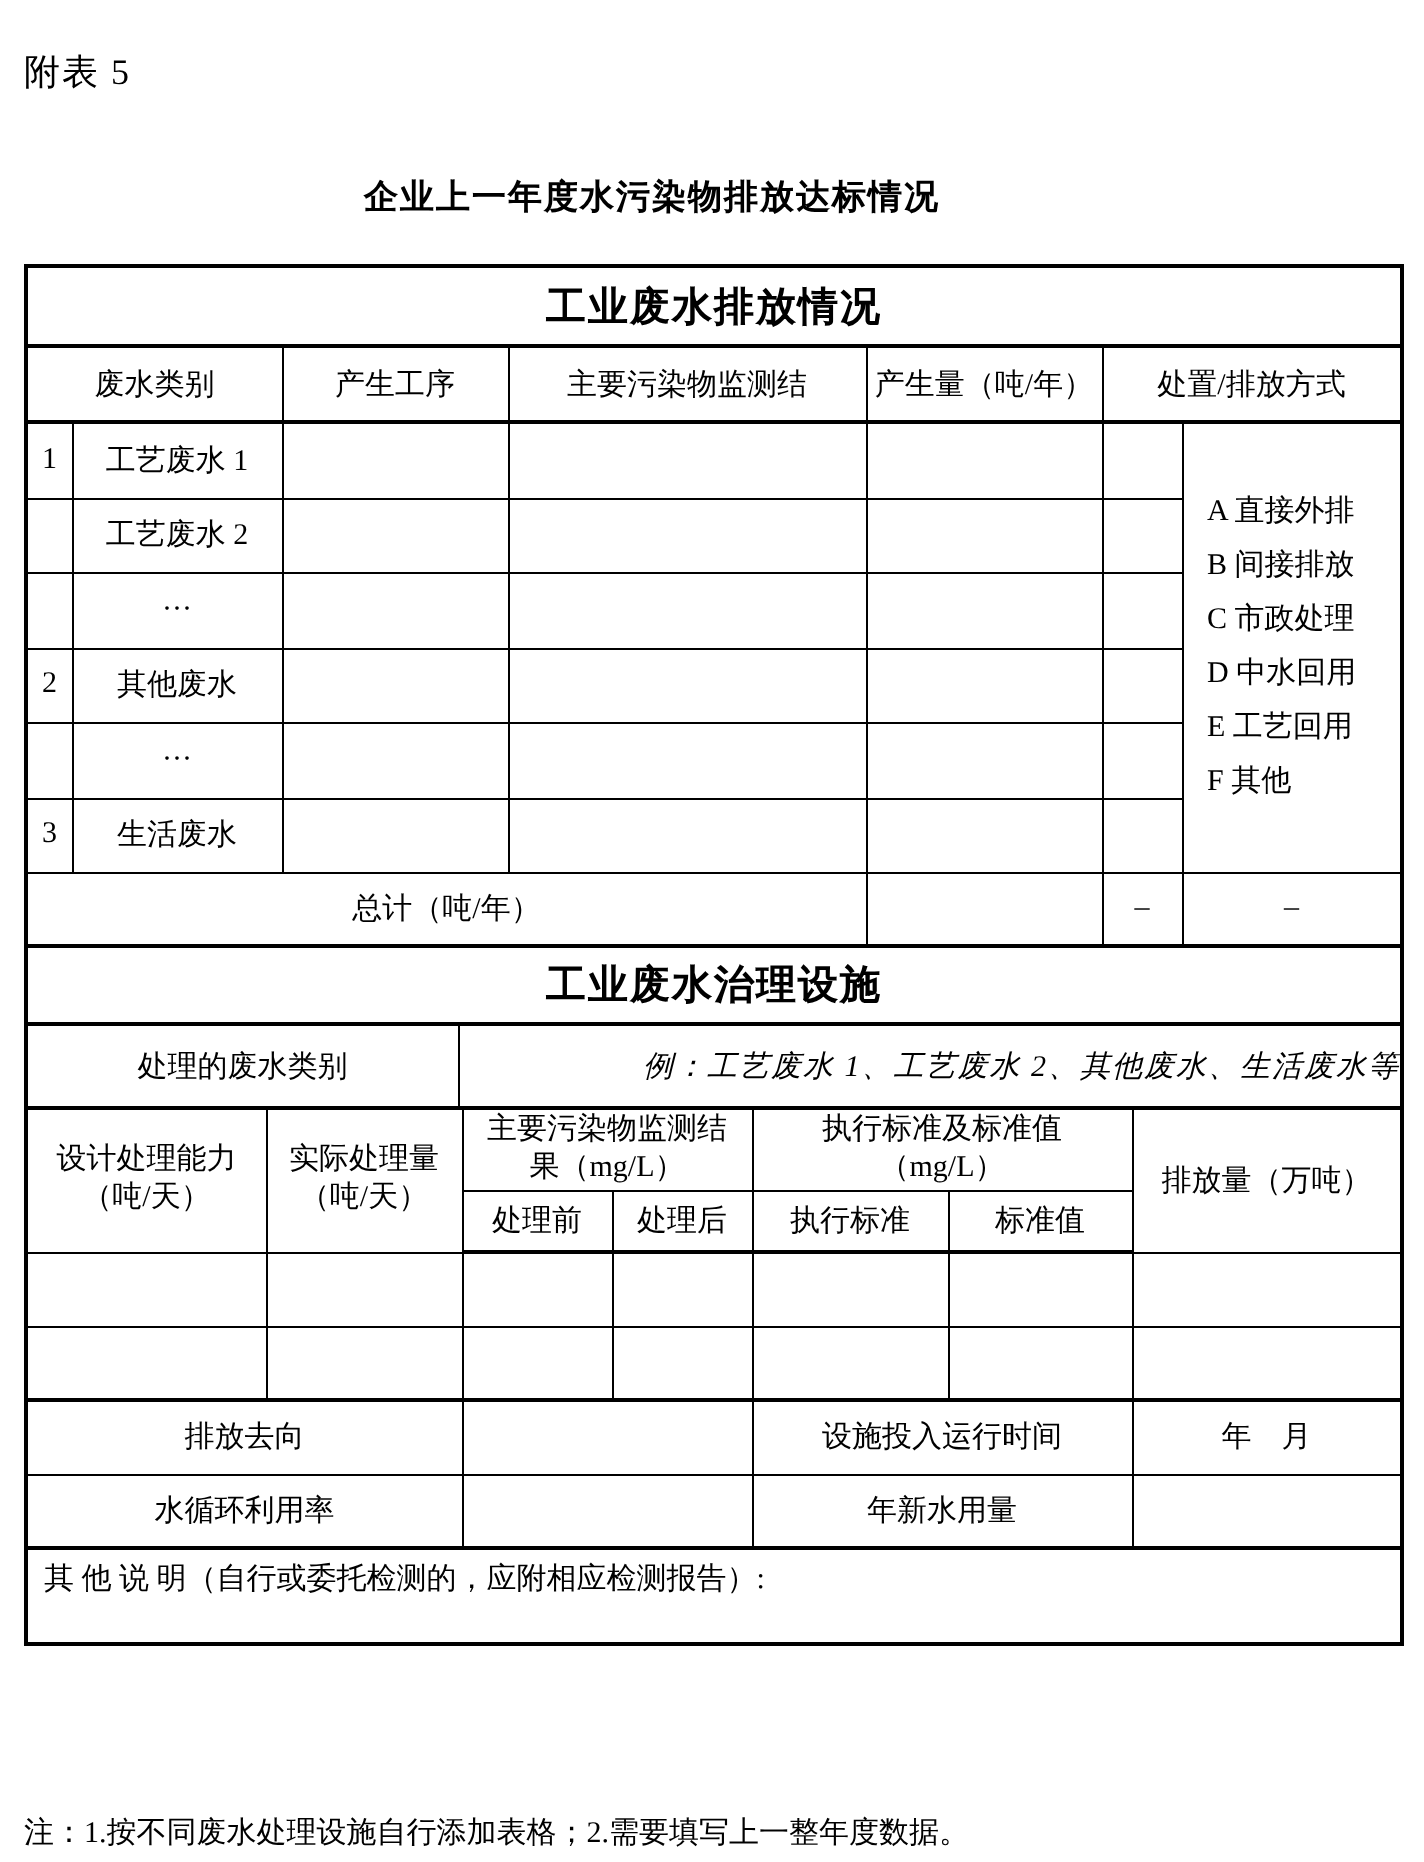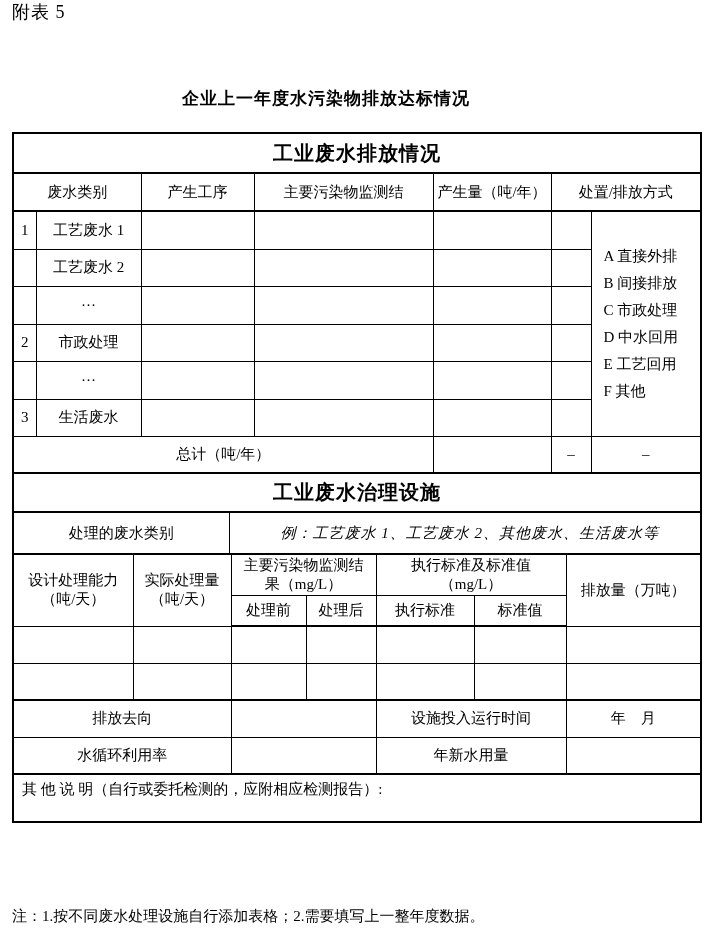--- a/index.html
+++ b/index.html
@@ -1,40 +1,40 @@
 <!DOCTYPE html>
 <html><head>
 <meta charset="utf-8">
 <style>
   html, body { margin:0; padding:0; background:#ffffff; }
   #page {
     position:relative; width:712px; height:931px; background:#ffffff;
     font-family:"Liberation Serif","DejaVu Serif",serif; color:#000;
   }
-  .annex { position:absolute; left:12px; top:0; font-size:18px; letter-spacing:1px; }
+  .annex { position:absolute; left:12px; top:24px; font-size:18px; letter-spacing:1px; }
   .doc-title {
     position:absolute; left:-30px; top:87px; width:712px; text-align:center;
     font-weight:bold; font-size:17px; letter-spacing:1px;
   }
   .tables { position:absolute; left:12px; top:132px; width:688px; }
   table { border-collapse:collapse; table-layout:fixed; width:688px; }
   td {
     border:1px solid #000; text-align:center; vertical-align:middle;
     font-size:15px; padding:0; overflow:hidden;
   }
   .t1 { border:2px solid #000; }
   .t2 { border-left:2px solid #000; border-right:2px solid #000; border-bottom:2px solid #000;border-radius:10px; }
   .t2 tr:first-child td { border-top:0; }
   .t3 { border-left:2px solid #000; border-right:2px solid #000; border-bottom:2px solid #000; }
   .t3 tr:first-child td { border-top:0; }
   .hb td { border-bottom-width:2px; }
   .section-title { font-weight:bold; font-size:20px; letter-spacing:1px; }
   .options { text-align:left; vertical-align:middle;font-family:Liberation Serif, serif; }
   .options .opt { padding-left:12px; line-height:27px; white-space:nowrap; }
-  .example { font-style:italic; text-align:center; padding-left:10px; letter-spacing:1px;margin-top:20px; }
+  .example { font-style:italic; text-align:right; padding-left:10px; letter-spacing:1px;margin-top:20px; }
   .two-line span { display:block; line-height:19px; }
   .notes-cell { vertical-align:top; text-align:left; padding:5px 8px;font-family:Liberation Serif, serif; }
   .footnote { position:absolute; left:12px; top:907px; font-size:15px; }
 </style>
 </head>
 <body>
 
 <div id="page">
 
   <div class="annex">附表 5</div>
@@ -90,21 +90,21 @@
       <tr style="height:38px">
         <td></td>
         <td>···</td>
         <td></td>
         <td></td>
         <td></td>
         <td></td>
       </tr>
       <tr style="height:37px">
         <td>2</td>
-        <td>市政处理</td>
+        <td>其他废水</td>
         <td></td>
         <td></td>
         <td></td>
         <td></td>
       </tr>
       <tr style="height:38px">
         <td></td>
         <td>···</td>
         <td></td>
         <td></td>

